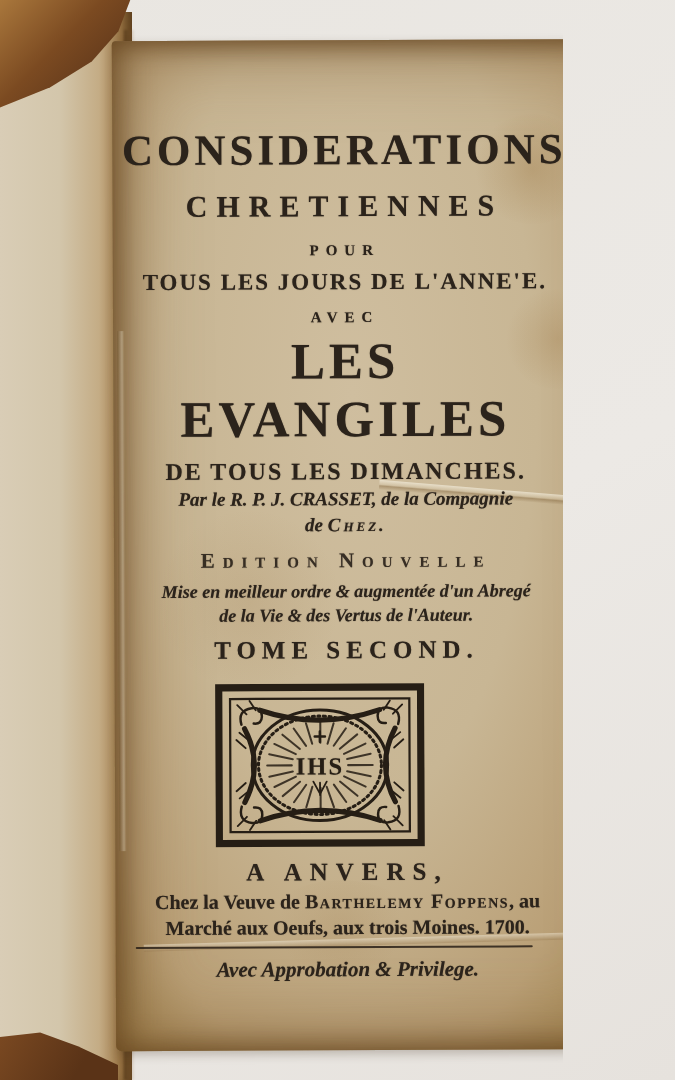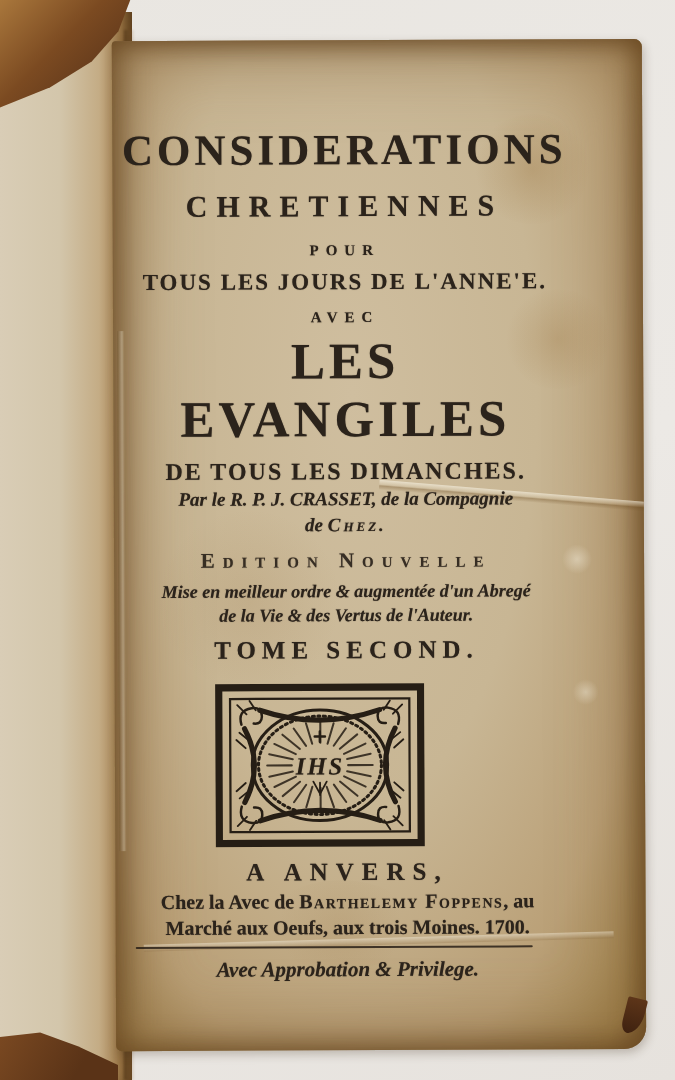--- a/index.html
+++ b/index.html
@@ -1,21 +1,21 @@
 <!DOCTYPE html>
 <html><head>
 <meta charset="utf-8">
 <style>
   html,body{margin:0;padding:0;}
   body{
     width:675px;height:1080px;overflow:hidden;
     font-family:"Liberation Serif", serif;
     background:linear-gradient(150deg,#e9e6e1 0%,#ece9e5 55%,#e6e2dd 100%);
   }
-  .photo{position:relative;width:675px;height:1080px;overflow:hidden;}
+  .photo{position:relative;width:563px;height:1080px;overflow:hidden;}
 
   
   .left-page{
     position:absolute;left:0;top:12px;width:132px;height:1068px;
     background:linear-gradient(90deg,#d9cdb6 0%,#d3c6ab 45%,#c4ac85 75%,#a07a48 92%,#6f4d26 100%);
     box-shadow:inset -14px 0 16px -6px rgba(80,52,22,.55);
   }
   .gutter-seam{
     position:absolute;left:124px;top:30px;width:10px;height:1050px;
     background:linear-gradient(90deg,rgba(70,45,18,.55),rgba(120,85,45,.25) 60%,rgba(170,135,90,.1));
@@ -85,21 +85,21 @@
   .m2{margin-top:11px;}
   .t4{font-size:51px;font-weight:700;letter-spacing:4px;line-height:58px;margin-top:5px;}
   .t5{font-size:24px;font-weight:700;letter-spacing:2px;line-height:30px;margin-top:8px;}
   .auth{font-size:19px;font-style:italic;font-weight:700;line-height:26px;}
   .auth2{font-size:19px;font-style:italic;font-weight:700;line-height:25px;}
   .sc{font-variant:small-caps;letter-spacing:3px;}
   .edition{font-size:21px;font-weight:700;font-variant:small-caps;letter-spacing:8px;line-height:26px;margin-top:10px;opacity:.92;}
   .note{font-size:18px;font-style:italic;font-weight:700;line-height:24px;}
   .note.first{margin-top:6px;}
   .tome{font-size:25px;font-weight:700;letter-spacing:6px;line-height:32px;margin-top:7px;}
-  .emblem-wrap{margin:17px 0 0 94px;width:210px;height:164px;font-style:italic;}
+  .emblem-wrap{margin:17px 0 0 94px;width:210px;height:164px;}
   .city{font-size:25px;font-weight:700;letter-spacing:8px;line-height:32px;margin-top:9px;}
   .imp{font-size:20px;font-weight:700;line-height:26px;}
   .imp .sc{letter-spacing:1.5px;}
   .rule{width:397px;height:2px;background:rgba(40,31,22,.85);margin:6px 0 0 14px;border-radius:1px;}
   .priv{font-size:21px;font-style:italic;font-weight:700;line-height:26px;margin-top:8px;}
   .emblem-svg .ink{stroke:#261e15;fill:none;stroke-linecap:round;}
   .emblem-svg text{fill:#261e15;}
 </style>
 </head>
 <body>
@@ -183,21 +183,21 @@
             <line x1="126" y1="69" x2="147" y2="59"></line>
               <line x1="129" y1="74" x2="152" y2="69"></line>
           </g>
           <path class="ink" d="M102.5,47 v10 M97.5,52 h10" stroke-width="2.4"></path>
           <text x="102.5" y="89" text-anchor="middle" font-family="Liberation Serif, serif" font-size="24" font-weight="bold" letter-spacing="2">IHS</text>
           <path class="ink" d="M96,96 l6,11 M102.5,97 v12 M109,96 l-6,11" stroke-width="1.8"></path>
         </svg>
       </div>
 
       <div class="line city">A ANVERS,</div>
-      <div class="line imp"><span>Chez la Avec de </span><span class="sc">Barthelemy Foppens</span><span>, au</span></div>
+      <div class="line imp"><span>Chez la Veuve de </span><span class="sc">Barthelemy Foppens</span><span>, au</span></div>
       <div class="line imp">Marché aux Oeufs, aux trois Moines. 1700.</div>
       <div class="rule"></div>
       <div class="line priv">Avec Approbation &amp; Privilege.</div>
     </div>
   </div>
 
   <div class="leather-tab"></div>
 </div>
 
 </body></html>

